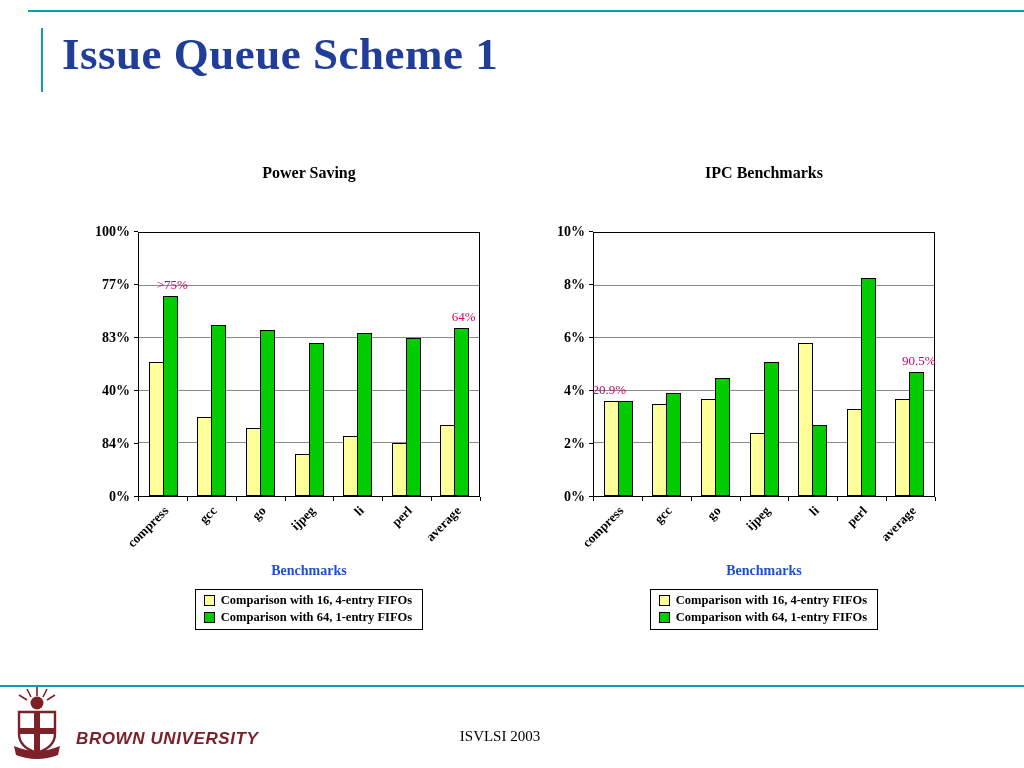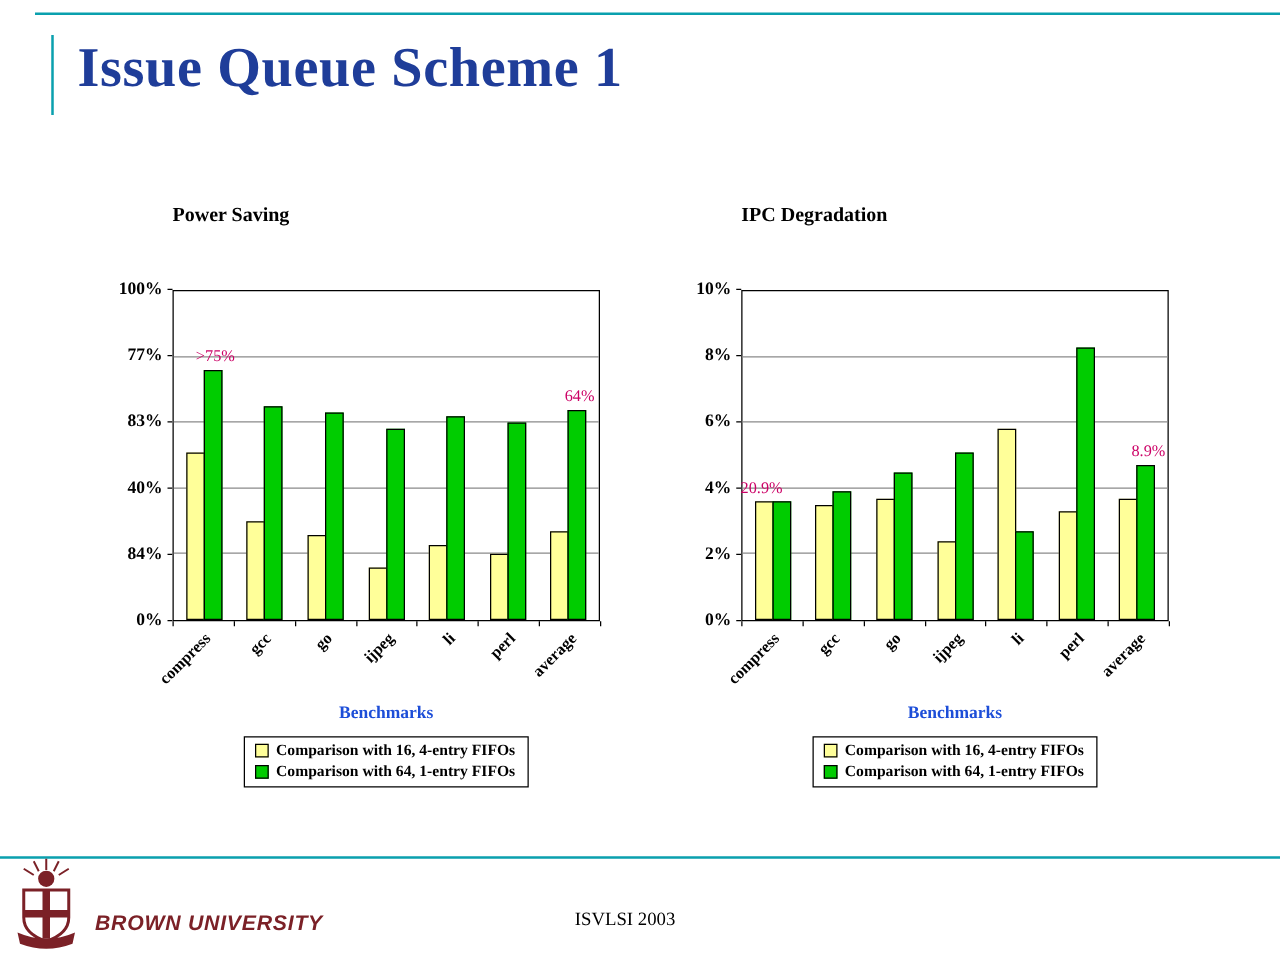--- a/index.html
+++ b/index.html
@@ -28,21 +28,21 @@
     font-size: 45px; font-weight: bold;
     color: var(--title-color, #1F3D99);
     letter-spacing: 0.5px;
     white-space: nowrap;
   }
   
   .chart { position: absolute; top: 163px; width: 400px; }
   #chart-0 { left: 80px; }
   #chart-1 { left: 535px; }
   .chart-title {
-    margin-left: 58px; text-align: left;
+    margin-left: 58px; text-align: center;
     font-size: 16px; font-weight: bold; color: #000;
     height: 19px; line-height: 19px;
   }
   .chart-body { display: flex; height: 265px; margin-top: 50px; }
   .y-axis { position: relative; width: 58px; }
   .y-tick-label {
     position: absolute; right: 8px;
     font-size: 14px; font-weight: bold; color: #000;
     white-space: nowrap; line-height: 18px;
   }
@@ -221,21 +221,21 @@
           </div>
           <div class="legend-item">
             <span class="swatch" style="background: rgb(0, 204, 0);"></span>
             <span class="legend-text">Comparison with 64, 1-entry FIFOs</span>
           </div>
         </div>
     </div>
   </div>
 
   <div class="chart" id="chart-1">
-    <div class="chart-title">IPC Degradation</div>
+    <div class="chart-title">IPC Benchmarks</div>
     <div class="chart-body">
       <div class="y-axis">
           <div class="y-tick-label" style="bottom: calc(0% - 9px);">0%</div>
           <div class="y-tick" style="bottom: 0%;"></div>
           <div class="y-tick-label" style="bottom: calc(20% - 9px);">2%</div>
           <div class="y-tick" style="bottom: 20%;"></div>
           <div class="y-tick-label" style="bottom: calc(40% - 9px);">4%</div>
           <div class="y-tick" style="bottom: 40%;"></div>
           <div class="y-tick-label" style="bottom: calc(60% - 9px);">6%</div>
           <div class="y-tick" style="bottom: 60%;"></div>
@@ -273,21 +273,21 @@
             <div class="bar-group">
               <div class="bar" style="height: 37%; background: rgb(255, 255, 153);"></div>
               <div class="bar" style="height: 47%; background: rgb(0, 204, 0);"></div>
             </div>
           </div>
       <div class="gridline" style="bottom: 20%;"></div>
           <div class="gridline" style="bottom: 40%;"></div>
           <div class="gridline" style="bottom: 60%;"></div>
           <div class="gridline" style="bottom: 80%;"></div>
           <div class="annotation" style="bottom: calc(36% + 3px); left: calc(7.14286% - 9px);">20.9%</div>
-          <div class="annotation" style="bottom: calc(47% + 3px); left: calc(92.8571% + 9px);">8.9%</div>
+          <div class="annotation" style="bottom: calc(47% + 3px); left: calc(92.8571% + 9px);">90.5%</div>
         </div>
     </div>
     <div class="x-labels">
         <div class="x-label-anchor" style="left: 7.14286%;">
           <span>compress</span>
         </div>
         <div class="x-label-anchor" style="left: 21.4286%;">
           <span>gcc</span>
         </div>
         <div class="x-label-anchor" style="left: 35.7143%;">

